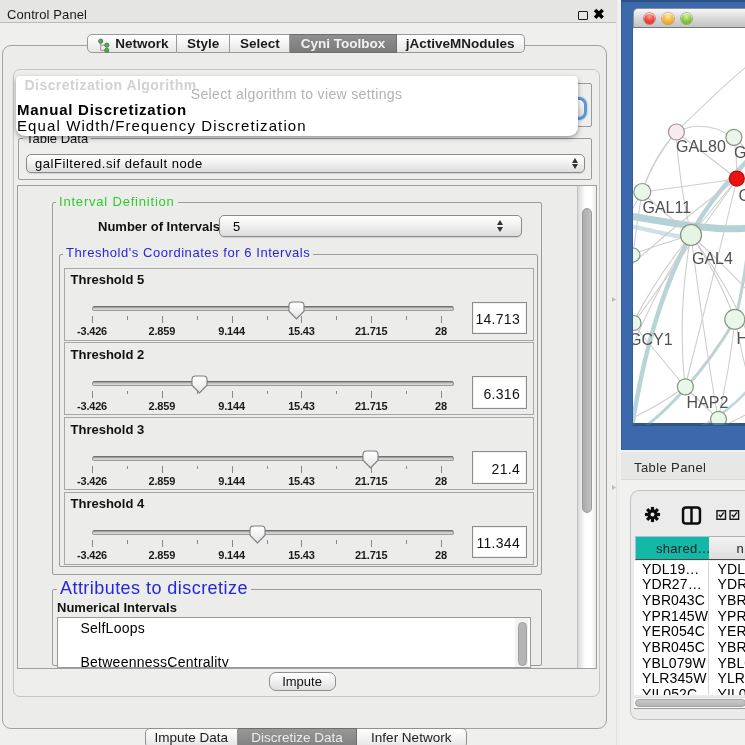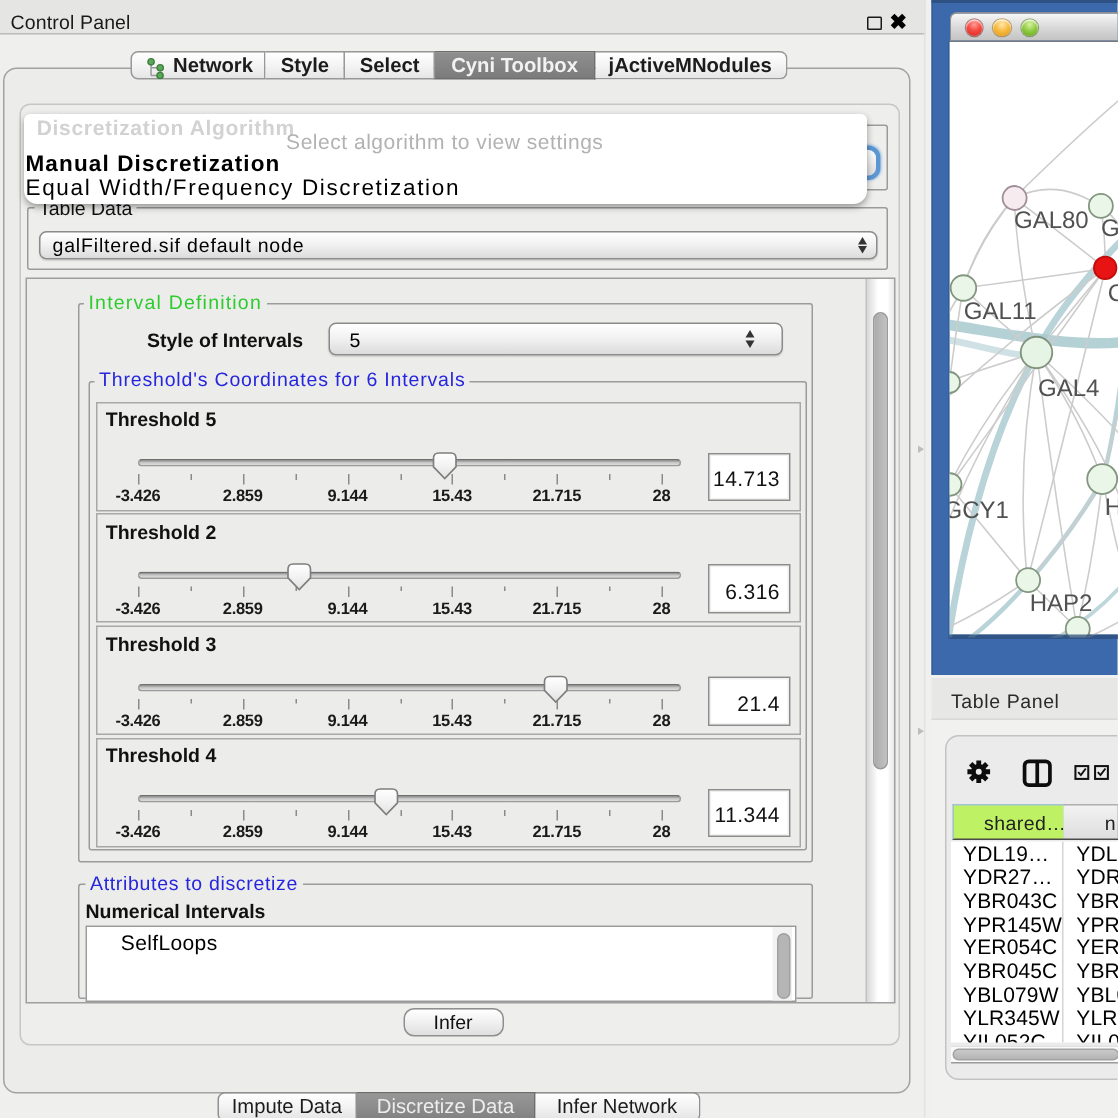--- a/index.html
+++ b/index.html
@@ -66,21 +66,21 @@
   </div>
 
   <div class="ab" style="left:17px;top:184.5px;width:579.5px;height:484px;border:1px solid #9f9f9f;background:#ececea"></div>
 
   <div class="ab" style="left:577px;top:185.5px;width:19px;height:482px;background:linear-gradient(90deg,#d8d8d8,#ffffff 40%,#ffffff 75%,#e8e8e8);border-left:1px solid #c0c0c0"></div>
   <div class="ab" style="left:581.5px;top:207.5px;width:10px;height:305px;background:linear-gradient(90deg,#ababab,#c2c2c2);border:1px solid #9a9a9a;border-radius:5.5px"></div>
 
   <div class="grp" style="left:52px;top:201.5px;width:490px;height:373.5px"></div>
   <div class="gtitle" style="left:56px;top:194.5px;font-size:13px;color:#2ecc2e;background:#ececea;letter-spacing:0.8px">Interval Definition</div>
 
-  <div class="ab" style="left:98px;top:219px;font-size:13px;font-weight:bold;color:#111">Style of Intervals</div>
+  <div class="ab" style="left:98px;top:219px;font-size:13px;font-weight:bold;color:#111">Number of Intervals</div>
   <div class="combo" style="left:219px;top:214.5px;width:303px;height:22px">
     <div class="ab" style="left:13px;top:3.5px;font-size:13px;color:#000">5</div>
     <div class="car caru" style="right:18px;top:4px"></div>
       <div class="car card" style="right:18px;bottom:4px"></div>
   </div>
 
   <div class="grp" style="left:58.5px;top:253.5px;width:479.5px;height:313px"></div>
   <div class="gtitle" style="left:63px;top:246px;font-size:13px;color:#2626dd;background:#ececea;letter-spacing:0.55px">Threshold's Coordinates for 6 Intervals</div>
 
   <div id="tholder">
@@ -208,29 +208,30 @@
               <stop offset="1" stop-color="#e2e2e2"></stop>
             </linearGradient>
           </defs>
           <path d="M1,4.5 Q1,1 4.5,1 L12.5,1 Q16,1 16,4.5 L16,10.2 L8.5,18 L1,10.2 Z" fill="url(#tg3)" stroke="#7e7e7e" stroke-width="1.1"></path>
         </svg>
         <div class="vbox">11.344</div>
       </div>
     </div>
 
   <div class="grp" style="left:52px;top:588.5px;width:490px;height:77.5px"></div>
-  <div class="gtitle" style="left:57px;top:581.5px;font-size:13px;color:#2626dd;background:#ececea;letter-spacing:0.45px">Attributes to discretize</div>
+  <div class="gtitle" style="left:57px;top:581.5px;font-size:18px;color:#2626dd;background:#ececea;letter-spacing:0.45px">Attributes to discretize</div>
   <div class="ab" style="left:57px;top:599.5px;font-size:13px;font-weight:bold;color:#111">Numerical Intervals</div>
   <div class="ab" style="left:56.5px;top:616.5px;width:474px;height:51.5px;background:#fff;border:1px solid #9a9a9a;overflow:hidden">
     <div class="itm" style="position:absolute;left:23px;top:2.5px">SelfLoops</div>
+    <div class="itm" style="position:absolute;left:23px;top:36.3px">BetweennessCentrality</div>
     <div class="ab" style="right:1.5px;top:0px;width:13px;height:51px;background:#f2f2f2"></div>
     <div class="ab" style="right:3px;top:4px;width:9px;height:44px;background:#b5b5b5;border:1px solid #a0a0a0;border-radius:4.5px"></div>
   </div>
 
-  <div class="ab" style="left:268.5px;top:671.5px;width:67px;height:19.5px;background:linear-gradient(#ffffff,#f2f2f2 45%,#dfdfdf);border:1px solid #8f8f8f;border-radius:7px;text-align:center;font-size:13px;color:#111;line-height:18px">Infer</div>
+  <div class="ab" style="left:268.5px;top:671.5px;width:67px;height:19.5px;background:linear-gradient(#ffffff,#f2f2f2 45%,#dfdfdf);border:1px solid #8f8f8f;border-radius:7px;text-align:center;font-size:13px;color:#111;line-height:18px">Impute</div>
 
   <div class="btab" style="left:144.5px;width:93.5px;border-left:1px solid #909090;border-radius:5px 0 0 5px">Impute Data</div>
   <div class="btab" style="left:238px;width:119px;background:linear-gradient(#989898,#808080);color:#ededed;border-color:#6e6e6e">Discretize Data</div>
   <div class="btab" style="left:357px;width:109.5px;border-radius:0 5px 5px 0">Infer Network</div>
 
   <div class="ab" style="left:15.5px;top:76px;width:562px;height:59.5px;background:#fff;border-radius:4px 4px 9px 9px;box-shadow:0 2px 5px rgba(0,0,0,0.38);z-index:30">
     <div class="ab" style="left:9px;top:0.5px;font-size:14px;font-weight:bold;color:#d2d2d2;letter-spacing:0.45px">Discretization Algorithm</div>
     <div class="ab" style="left:0;top:10px;width:562px;text-align:center;font-size:14px;color:#b2b2b2;letter-spacing:0.35px">Select algorithm to view settings</div>
     <div class="ab" style="left:1.5px;top:24.5px;font-size:15px;font-weight:bold;color:#000;letter-spacing:0.75px">Manual Discretization</div>
     <div class="ab" style="left:1.5px;top:41px;font-size:15px;color:#000;letter-spacing:1.1px">Equal Width/Frequency Discretization</div>
@@ -333,21 +334,21 @@
       <rect x="1.6" y="1.6" width="17.8" height="16.8" rx="3" fill="none" stroke="#0d0d0d" stroke-width="2.6"></rect>
       <line x1="10.5" y1="2" x2="10.5" y2="18" stroke="#0d0d0d" stroke-width="2.6"></line>
     </svg>
     <svg class="ab" style="left:84.5px;top:19.5px" width="25" height="10" viewBox="0 0 27 11">
       <rect x="0.8" y="0.8" width="9.4" height="9.4" fill="none" stroke="#111" stroke-width="1.5"></rect>
       <path d="M2.8 5.2 L4.8 7.4 L8.4 2.6" stroke="#111" stroke-width="1.4" fill="none"></path>
       <rect x="15.2" y="0.8" width="9.4" height="9.4" fill="none" stroke="#111" stroke-width="1.5"></rect>
       <path d="M17.2 5.2 L19.2 7.4 L22.8 2.6" stroke="#111" stroke-width="1.4" fill="none"></path>
     </svg>
 
-    <div class="ab" style="left:4px;top:45.5px;width:75px;height:24px;background:#bef264;border:1px solid #9fc3d4;border-bottom:1.6px solid #4a4a4a;font-size:13px;color:#222;line-height:23px;letter-spacing:0.3px"><span style="margin-left:20px">shared…</span></div>
+    <div class="ab" style="left:4px;top:45.5px;width:75px;height:24px;background:#14b8a6;border:1px solid #9fc3d4;border-bottom:1.6px solid #4a4a4a;font-size:13px;color:#222;line-height:23px;letter-spacing:0.3px"><span style="margin-left:20px">shared…</span></div>
     <div class="ab" style="left:77.5px;top:45.5px;width:37.5px;height:24px;background:linear-gradient(#f2f2f2,#dedede);border:1px solid #b0b0b0;border-left:none;border-bottom:1.6px solid #4a4a4a;font-size:13px;color:#222;line-height:23px"><span style="margin-left:28px">n</span></div>
 
     <div class="ab" id="tablerows" style="left:2.5px;top:70px;width:112.5px;height:134px;background:#fff;overflow:hidden">
       <div class="ab" style="left:74.5px;top:0;width:1px;height:134px;background:#d4d4d4"></div>
     <div class="rowt" style="left:8.5px;top:1.2px">YDL19…</div>
         <div class="rowt" style="left:84px;top:1.2px">YDL1</div>
         <div class="rowt" style="left:8.5px;top:16.88px">YDR27…</div>
         <div class="rowt" style="left:84px;top:16.88px">YDR2</div>
         <div class="rowt" style="left:8.5px;top:32.56px">YBR043C</div>
         <div class="rowt" style="left:84px;top:32.56px">YBR0</div>

